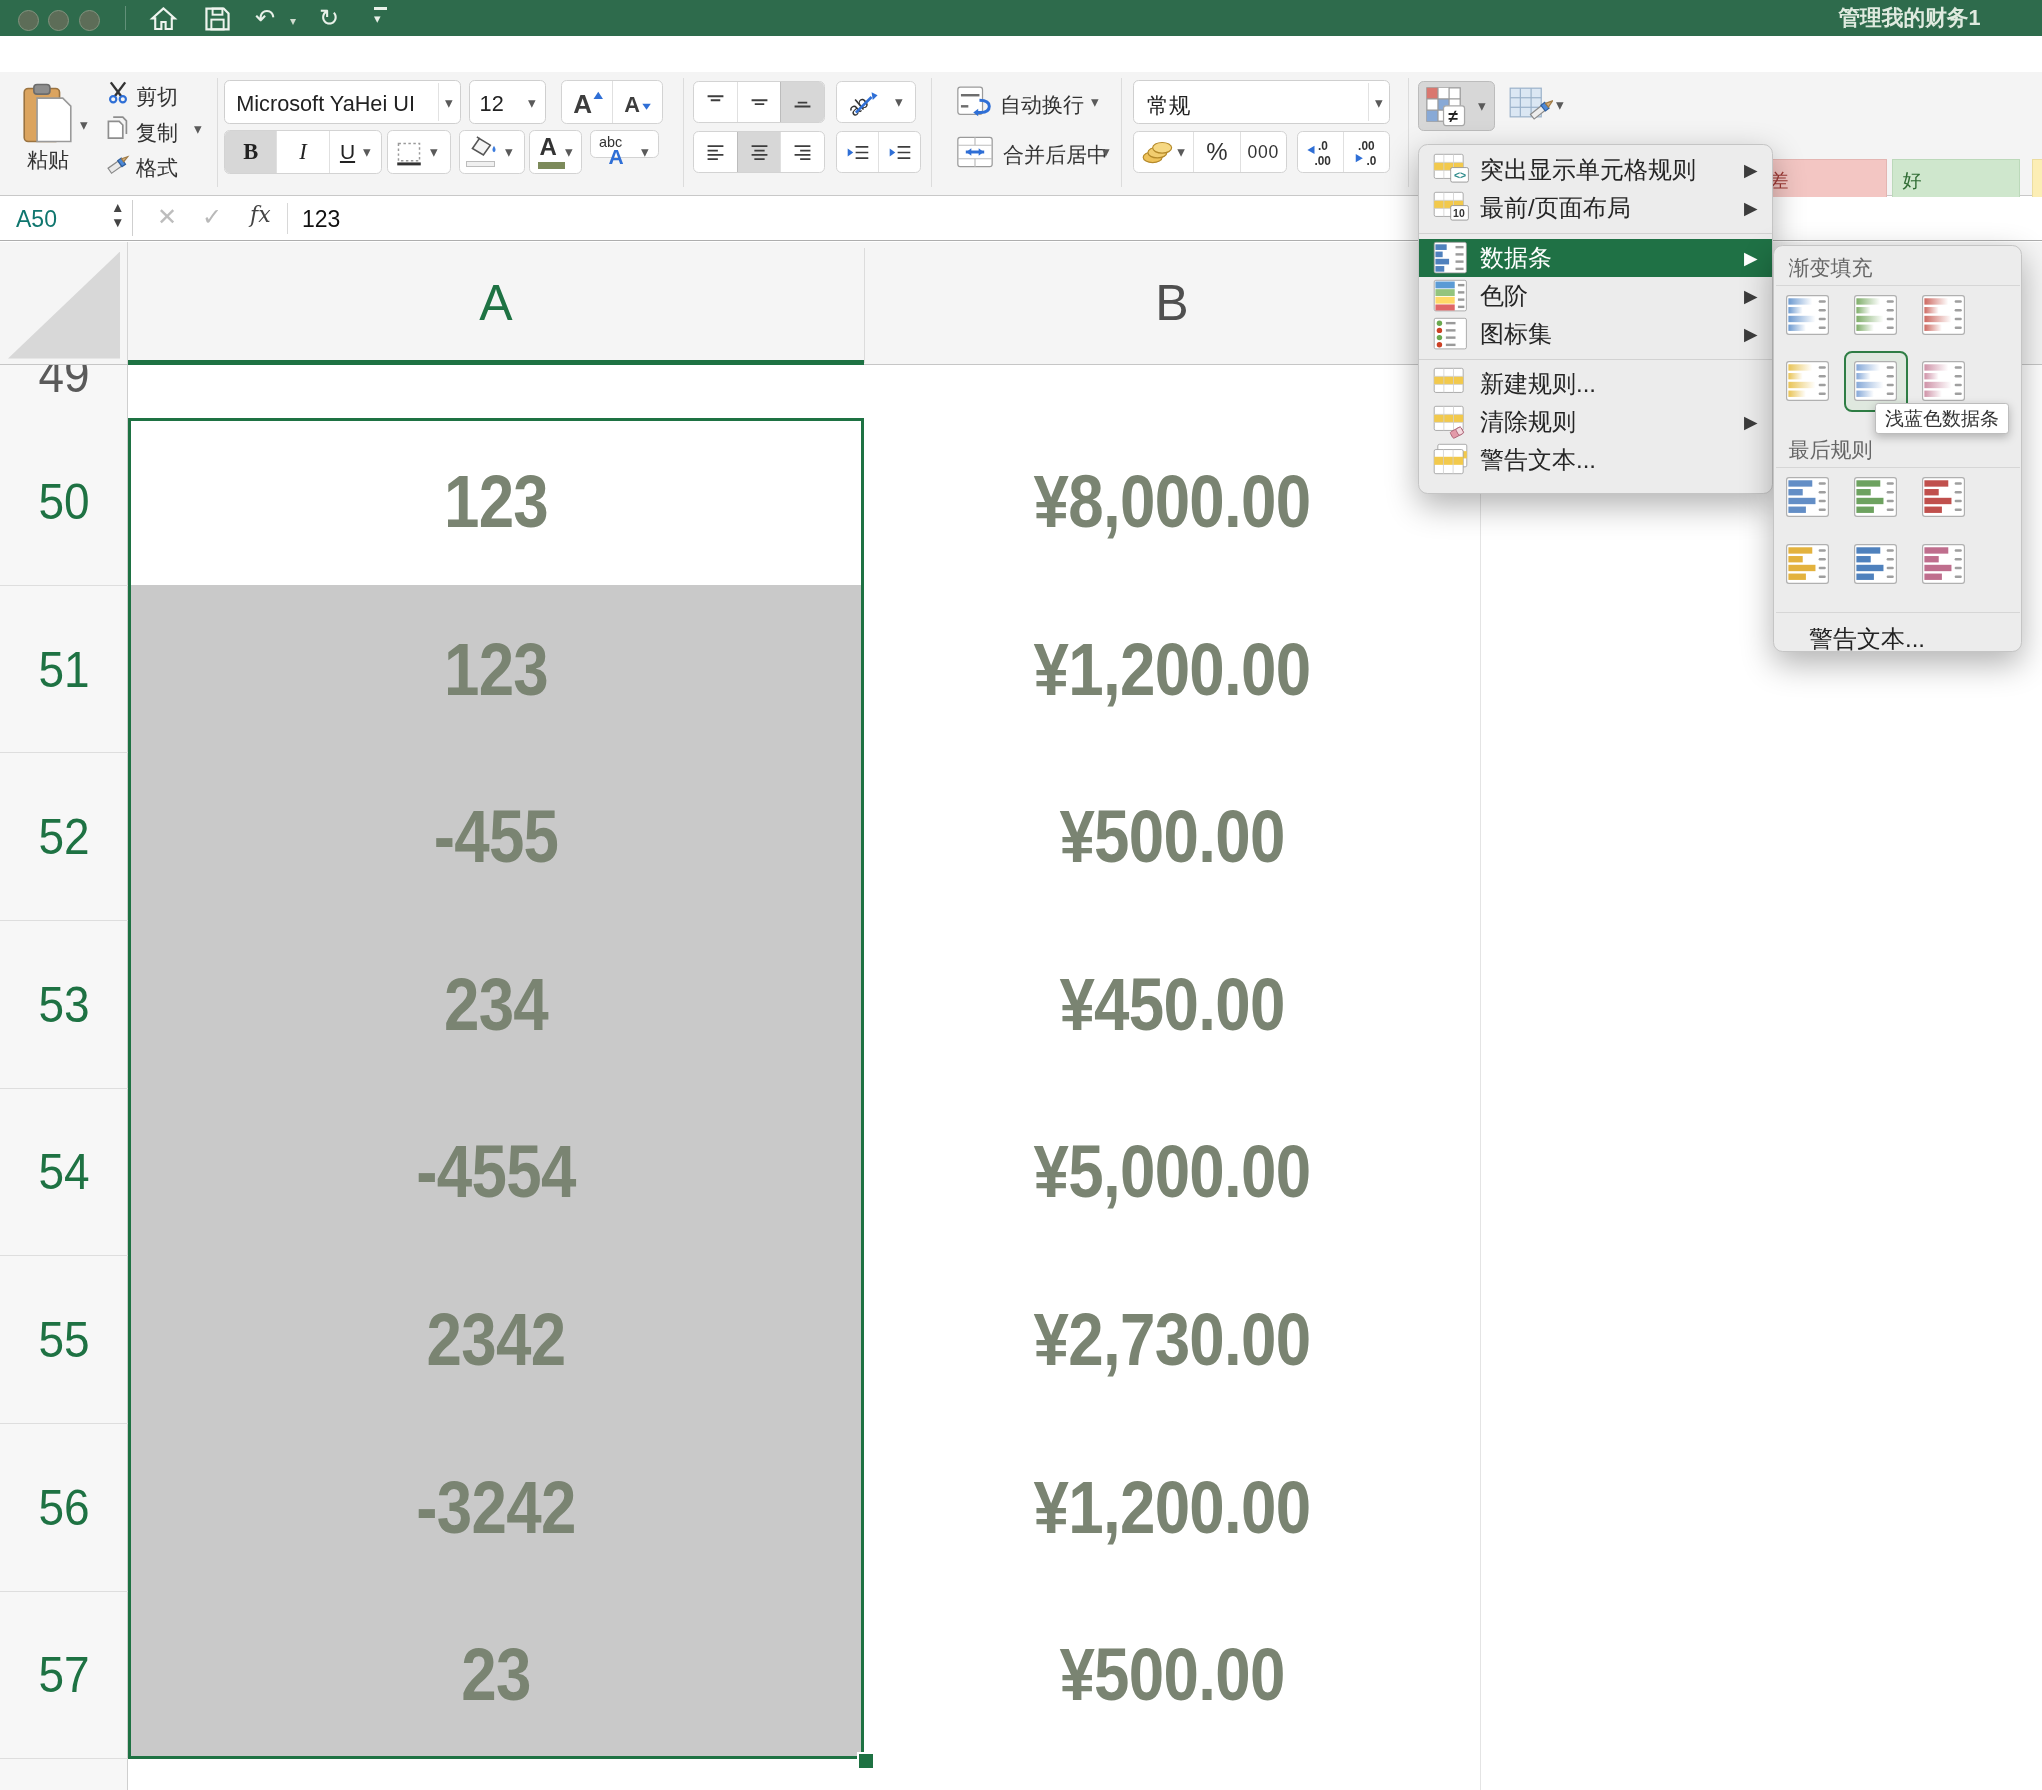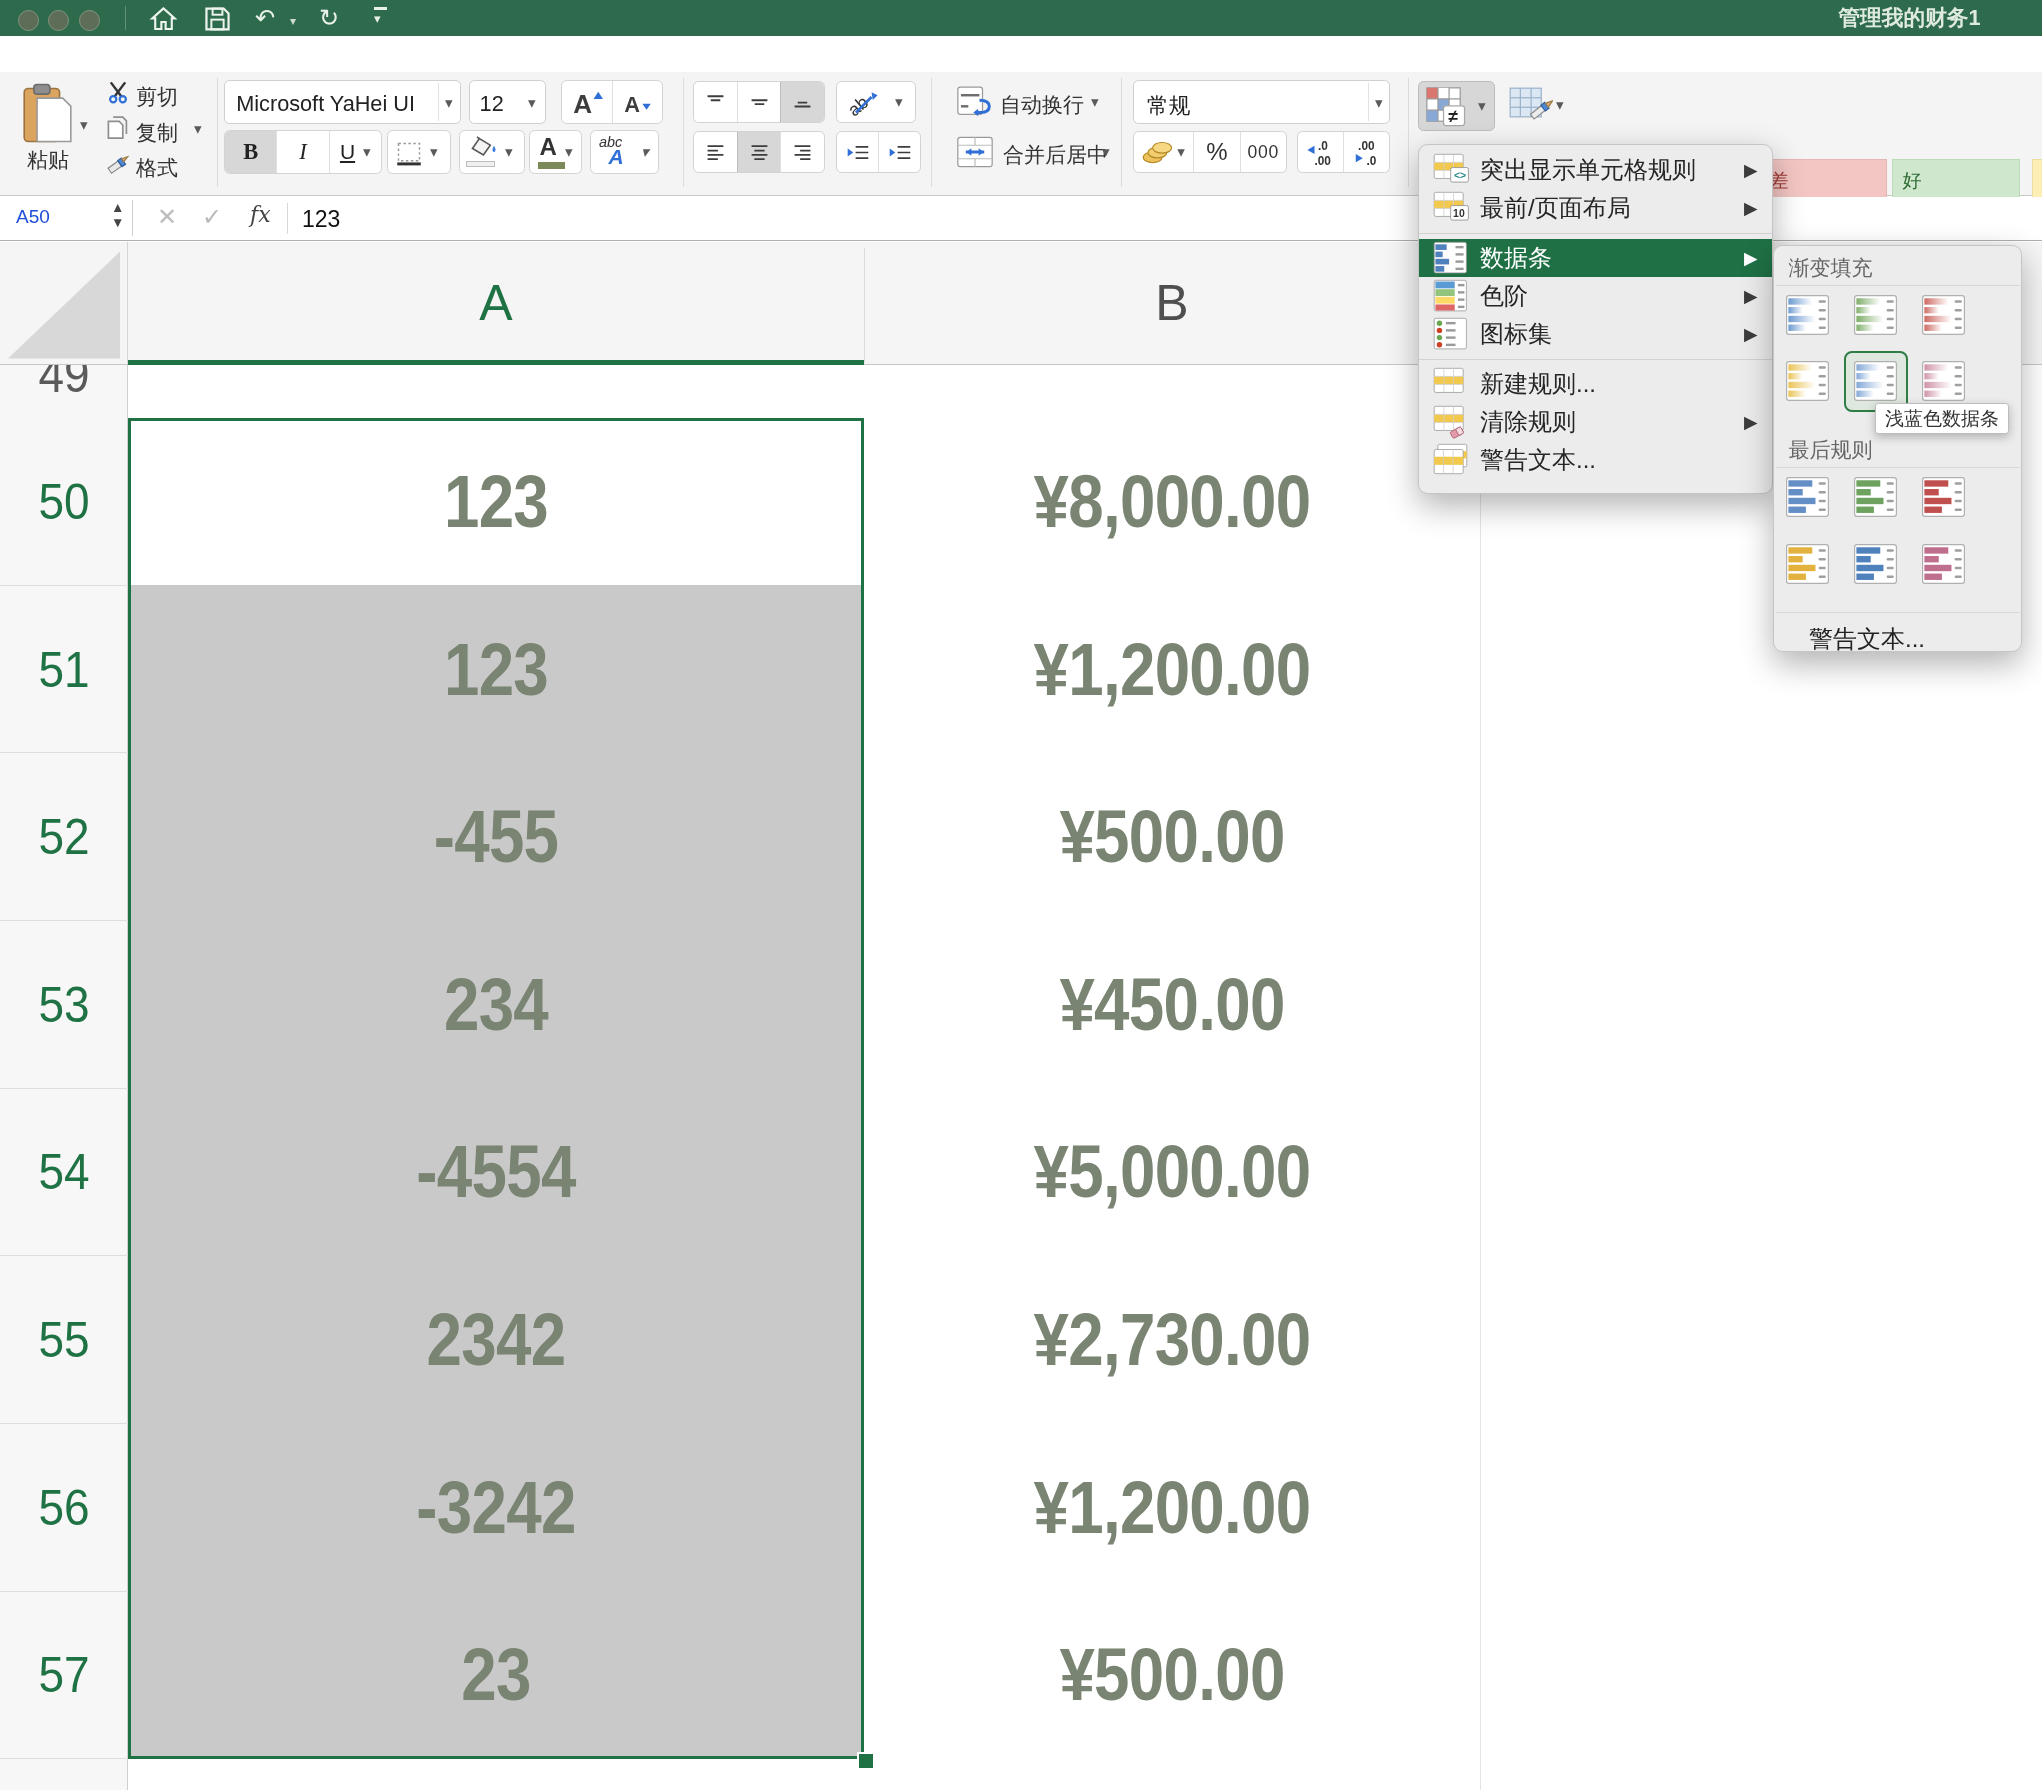--- a/index.html
+++ b/index.html
@@ -174,21 +174,21 @@
           <path d="M23 9 q2.6 4 0 5.4 q-2.6 -1.4 0 -5.4" fill="#3b7bdc"></path>
         </svg>
       <span class="abs" style="left:6.4px;top:30px;width:29px;height:6.4px;background:#f0f0f0;border:0.8px solid #bdbdbd;box-sizing:border-box;"></span>
       <span class="abs caret" style="left:45px;top:12px;">▾</span>
     </div>
     <div class="abs btn" style="left:529px;top:58px;width:53px;height:44px;">
       <span class="abs" style="left:9.6px;top:1.6px;font-size:24px;font-weight:bold;color:#333;">A</span>
       <span class="abs" style="left:8px;top:30.5px;width:27px;height:7.2px;background:#7c8a5a;"></span>
       <span class="abs caret" style="left:35px;top:12px;">▾</span>
     </div>
-    <div class="abs btn" style="left:590px;top:58px;width:69px;height:44px;font-style:italic;">
+    <div class="abs btn" style="left:590px;top:58px;width:69px;height:28px;">
       <span class="abs" style="left:8px;top:3.2px;font-size:14.4px;color:#333;">abc</span>
       <span class="abs" style="left:17.6px;top:14.4px;font-size:21px;font-weight:bold;color:#2f6fd6;">A</span>
       <span class="abs caret" style="left:50px;top:12px;">▾</span>
     </div>
 
     <div class="abs seg" style="left:693px;top:8.8px;width:132px;height:42px;">
       <div>
           <svg width="19" height="17.6" viewBox="0 0 24 22">
             <line x1="2" y1="4" x2="22" y2="4" stroke="#3d3d3d" stroke-width="2.4"></line>
             <line x1="6" y1="9" x2="18" y2="9" stroke="#3d3d3d" stroke-width="2.4"></line>
@@ -380,21 +380,21 @@
     <div class="abs" style="left:1615px;top:136px;width:137px;height:43px;background:#fdfdfd;border:2.4px solid #4f4f4f;box-sizing:border-box;"></div>
     <div id="gallery-row2" class="abs" style="left:0;top:0;">
         <div class="abs gcell" style="left: 1759px; top: 136px; width: 128px; color: rgb(124, 124, 124); font-style: italic;">解释性文本</div>
         <div class="abs gcell" style="left: 1892px; top: 136px; width: 128px; color: rgb(230, 60, 42); font-weight: bold;">警告文本</div>
         <div class="abs gcell" style="left: 2032px; top: 136px; width: 96px; color: rgb(217, 130, 43); text-decoration: underline; font-weight: bold;">链接单元格</div>
       </div>
     <div class="abs" style="left:1609px;top:190px;width:433px;height:0.8px;background:#cfcfcf;"></div>
   </div>
 
   <div class="abs fbar">
-    <span class="abs" style="left:16px;top:8.8px;font-size:19px;color:#1d4ed8;text-align:right;">A50</span>
+    <span class="abs" style="left:16px;top:8.8px;font-size:23px;color:#0f766e;text-align:right;">A50</span>
     <span class="abs" style="left:111px;top:4px;font-size:13.6px;color:#444;line-height:1.1;text-align:center;">▲<br>▼</span>
     <span class="abs" style="left:132px;top:3.2px;width:0.8px;height:36px;background:#cfcfcf;"></span>
     <span class="abs" style="left:157px;top:6.4px;font-size:24px;color:#bdbdbd;">✕</span>
     <span class="abs" style="left:202px;top:6.4px;font-size:24px;color:#b9b9b9;">✓</span>
     <span class="abs" style="left:250px;top:4.8px;font-size:22px;color:#444;font-style:italic;font-family:'DejaVu Serif',serif;">fx</span>
     <span class="abs" style="left:287px;top:6.4px;width:0.8px;height:30.5px;background:#d8d8d8;"></span>
     <span class="abs" style="left:302px;top:8.8px;font-size:23px;color:#111;">123</span>
   </div>
 
   <div class="abs" style="left:0;top:242px;width:2042px;height:1548px;background:#fff;"></div>

